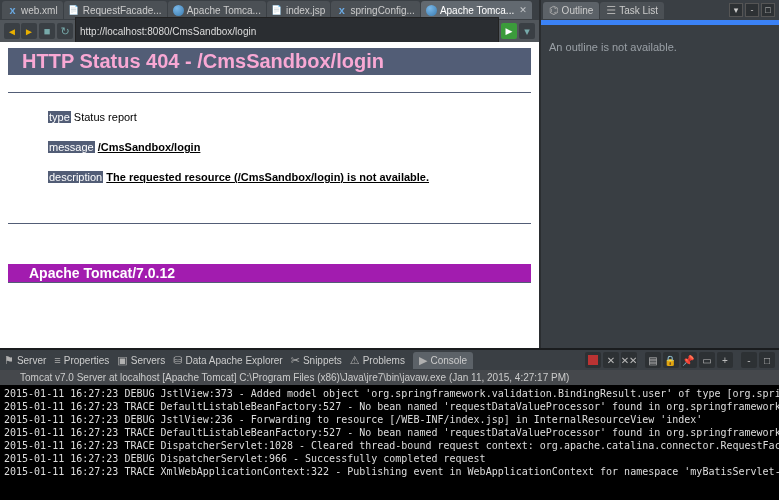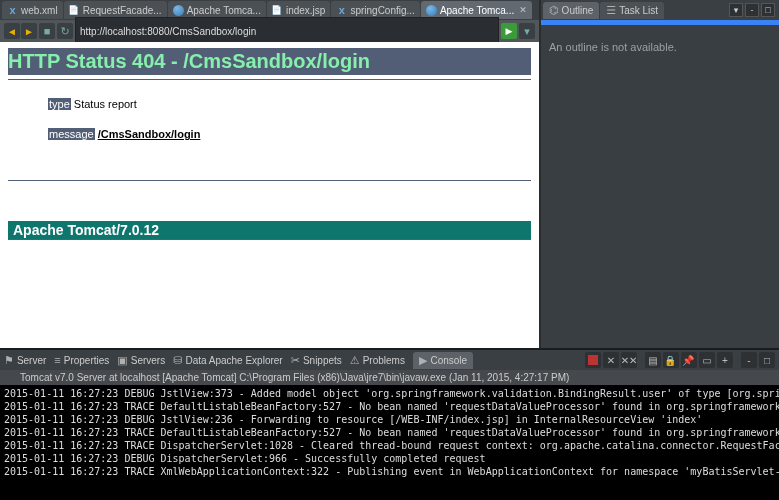--- a/index.html
+++ b/index.html
@@ -17,26 +17,26 @@
 .x-letter { color: #6aa8e0; font-weight: bold; font-size: 11px; }
 
 .url-bar { background: #51565b; height: 22px; display: flex; align-items: center; gap: 2px; padding: 0 4px; }
 .nav-arrows { display: flex; gap: 1px; }
 .nav-btn { width: 16px; height: 16px; display: inline-flex; align-items: center; justify-content: center; color: #e8b000; background: #3a3f44; border-radius: 2px; font-size: 10px; cursor: pointer; }
 .url-input { flex: 1; height: 28px; background: #2a2d31; color: #ddd; border: 1px solid #222; padding: 0 4px; font-size: 10px; font-family: inherit; }
 .go-btn { width: 16px; height: 16px; background: #3b9b3b; color: #fff; display: inline-flex; align-items: center; justify-content: center; font-size: 9px; border-radius: 2px; cursor: pointer; }
 .stop-btn-nav { width: 16px; height: 16px; background: #3a3f44; color: #7aa; display: inline-flex; align-items: center; justify-content: center; font-size: 11px; border-radius: 2px; }
 
 .browser-content { background: #fff; flex: 1; padding: 6px 8px; font-family: Arial, sans-serif; overflow: hidden; }
-.err-h1 { background: #525d76; color: #86efac; font-size: 20px; font-weight: bold; padding: 2px 0; margin-bottom: 4px; }
+.err-h1 { background: #525d76; color: #f9a8d4; font-size: 20px; font-weight: bold; padding: 2px 14px; margin-bottom: 17px; }
 .err-hr { height: 1px; background: #525d76; border: none; margin: 0; }
 .err-line { margin: 18px 0 0 0; font-size: 11px; color: #000; padding-left: 40px; }
 .err-label { background: #525d76; color: #fff; padding: 0 1px; }
 .err-underline { text-decoration: underline; font-weight: bold; }
-.err-footer { background: #0f766e; color: #fff; font-size: 14px; font-weight: bold; padding: 1px 5px; margin-top: 40px; }
+.err-footer { background: #a21caf; color: #fff; font-size: 14px; font-weight: bold; padding: 1px 21px; margin-top: 40px; }
 
 .right-tabs { height: 20px; background: #3a3f44; display: flex; align-items: center; justify-content: space-between; padding-right: 4px; }
 .right-tabs-left { display: flex; gap: 1px; margin-left: 2px;}
 .rtab { display: flex; align-items: center; gap: 3px; padding: 2px 6px; color: #ccc; font-size: 10px; background: #4b5055; border-radius: 3px 3px 0 0; cursor: pointer; }
 .rtab.active { background: #5c6268; }
 .outline-body { flex: 1; background: #393e43; color: #9aa0a6; font-size: 11px; padding: 16px 8px; border-top: 5px solid #3b82f6; }
 .mini-icon { color: #b0b0b0; font-size: 11px; }
 .tiny-btns { display: flex; gap: 2px; }
 .tiny-btn { width: 14px; height: 14px; background: #2d3134; border: 1px solid #555; display: inline-flex; align-items: center; justify-content: center; font-size: 9px; color: #ccc; }
 
@@ -106,20 +106,24 @@
     <div class="browser-content">
       <div class="err-h1">HTTP Status 404 - /CmsSandbox/login</div>
       <hr class="err-hr">
       <p class="err-line">
         <span class="err-label">type</span>
         <span>Status report</span>
       </p>
       <p class="err-line">
         <span class="err-label">message</span>
         <span class="err-underline">/CmsSandbox/login</span>
+      </p>
+      <p class="err-line">
+        <span class="err-label">description</span>
+        <span class="err-underline">The requested resource (/CmsSandbox/login) is not available.</span>
       </p>
       <hr class="err-hr" style="margin-top:40px">
       <div class="err-footer">Apache Tomcat/7.0.12</div>
       <hr class="err-hr">
     </div>
   </div>
 
   <div class="right-panel">
     <div class="right-tabs">
       <div class="right-tabs-left" id="outline-tabs">

